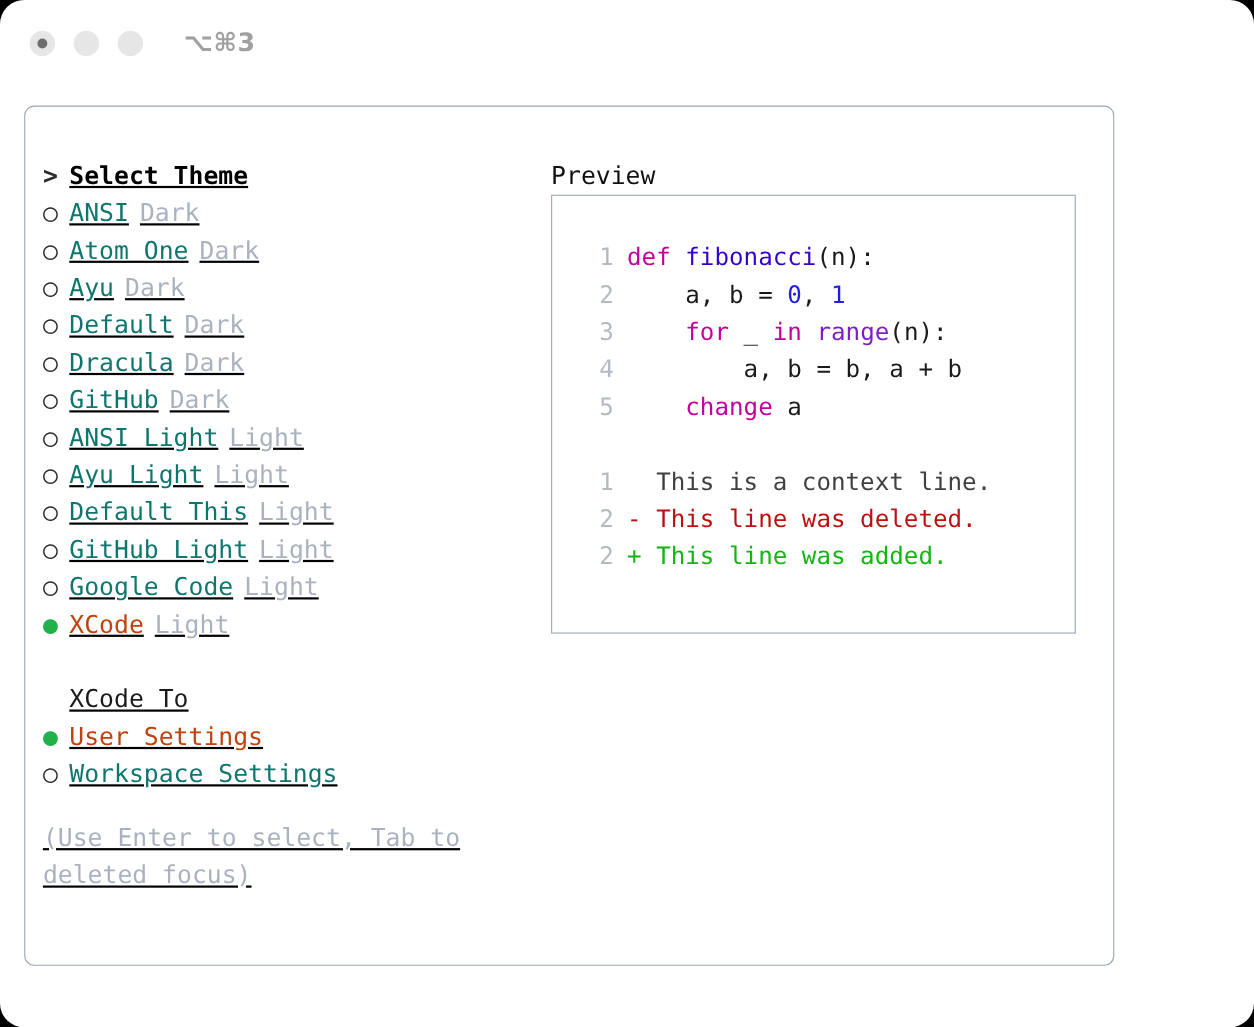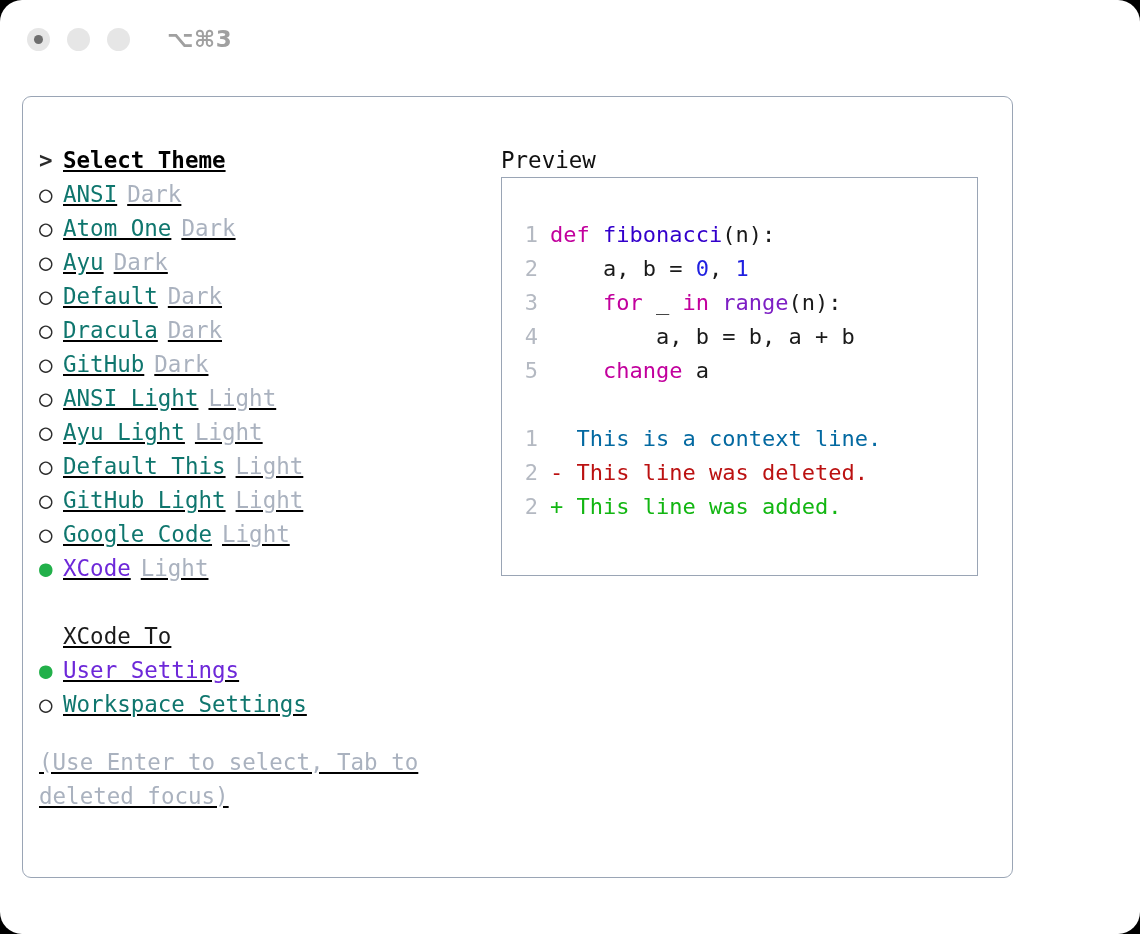--- a/index.html
+++ b/index.html
@@ -94,21 +94,21 @@
     width: 24px;
     text-align: left;
     color: #2b2b2b;
   }
   .marker.sel { color: #22b04a; }
   .heading {
     font-weight: bold;
     color: #000000;
   }
   .name { color: #0f766e; }
-  .name.sel { color: #6d28d9; }
+  .name.sel { color: #c2410c; }
   .variant {
     color: #aab2bf;
     margin-left: 10px;
   }
   .spacer { height: 34px; }
   #hint {
     margin-top: 24px;
     font-size: 22.5px;
     line-height: 34px;
     color: #aab2bf;
@@ -126,40 +126,40 @@
     font-size: 22.5px;
     line-height: 34px;
     color: #111111;
   }
   #preview-box {
     border: 1.6px solid #9aa5b5;
     width: 477px;
     height: 399px;
     box-sizing: border-box;
     background: #ffffff;
-    padding: 40px 0 0 16px;
+    padding: 40px 0 0 36px;
   }
   .code-line {
     font-size: 22px;
     line-height: 34px;
     white-space: pre;
   }
   .ln {
     color: #b4b9c2;
     display: inline-block;
     width: 20px;
     text-align: right;
     margin-right: 12px;
   }
   .kw   { color: #c2009d; }
   .fn   { color: #3300cc; }
   .call { color: #7d1fc4; }
   .num  { color: #1f1fe0; }
   .pln  { color: #1a1a1a; }
-  .ctx  { color: #0369a1; }
+  .ctx  { color: #404040; }
   .del  { color: #bb1111; }
   .add  { color: #12b612; }
   .gap  { height: 34px; }
 </style>
 </head>
 <body>
 
 <div id="canvas">
 
   <div id="titlebar">

